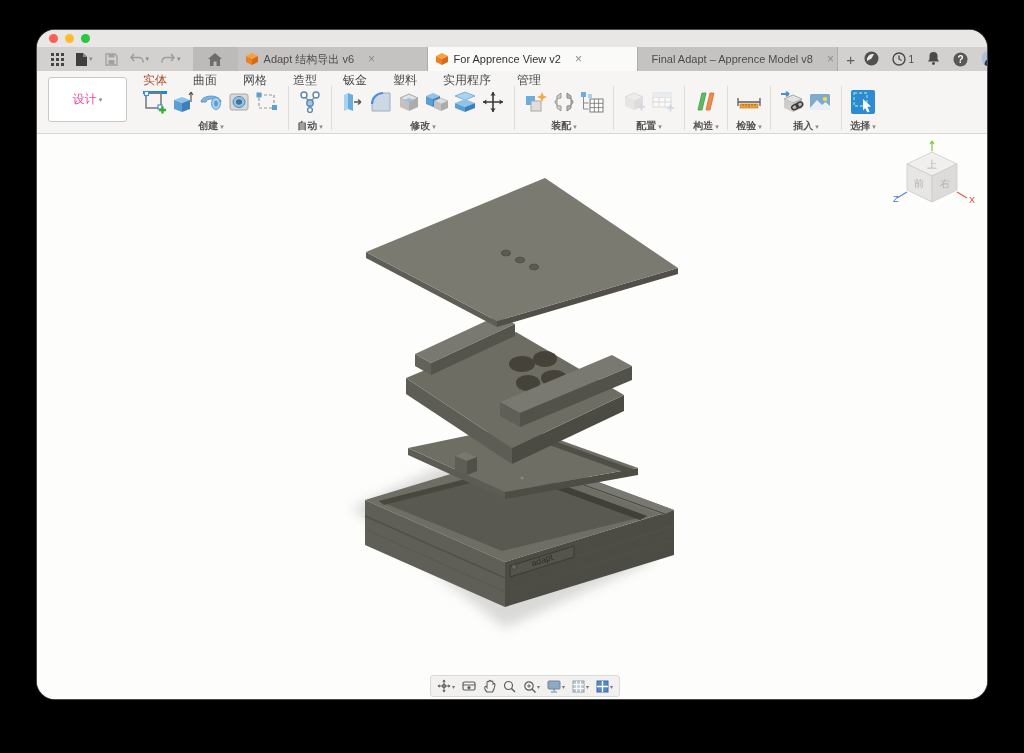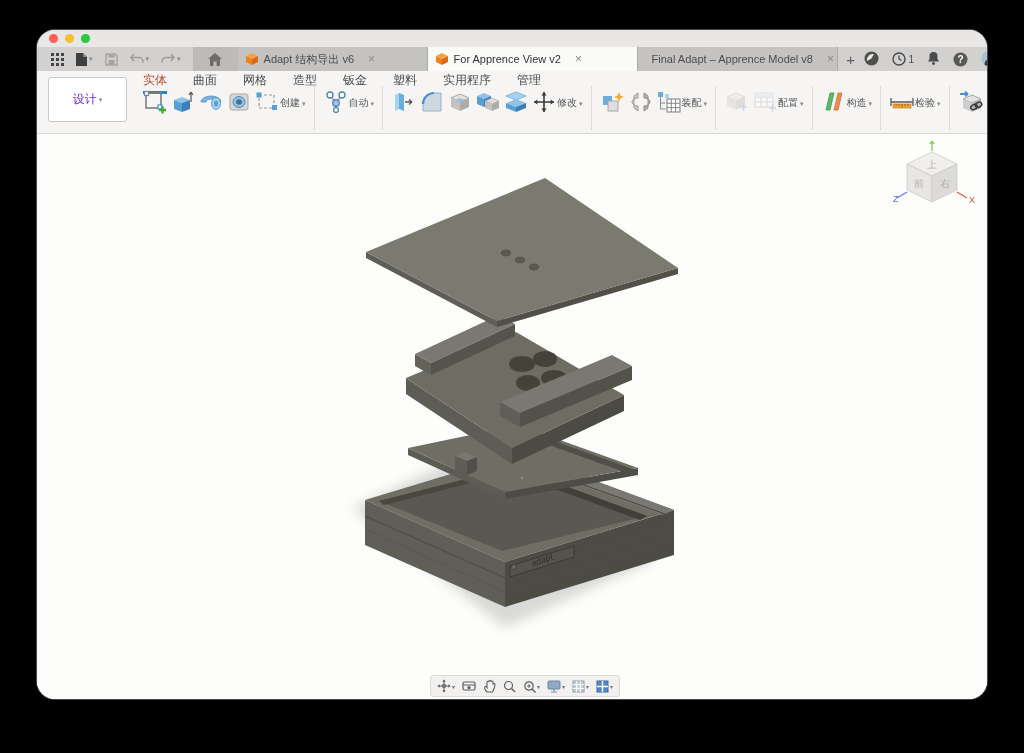--- a/index.html
+++ b/index.html
@@ -24,26 +24,26 @@
   .doc-tab.active{background:#fafaf9;color:#333;}
   .tab1{width:173px;} .tab2{width:193px;} .tab3{width:183px;text-align:center;}
   .newtab{width:26px;display:flex;align-items:center;justify-content:center;
           color:#5c5c5c;font-size:15px;flex:none;}
   .rtools{margin-left:auto;display:flex;align-items:center;gap:13px;padding-right:12px;}
   .jobwrap{display:flex;align-items:center;gap:3px;color:#4a4a4a;font-size:10px;}
   
   .ribbon{height:62px;background:#f6f5f4;border-bottom:1px solid #d8d7d6;position:relative;flex:none;}
   .design-btn{position:absolute;left:11px;top:6px;width:77px;height:43px;background:#fff;
               border:1px solid #c9c8c7;border-radius:3px;display:flex;align-items:center;
-              justify-content:center;font-size:12px;color:#6d28d9;}
+              justify-content:center;font-size:12px;color:#ec4899;}
   .rtabs{position:absolute;left:106px;top:1px;display:flex;gap:26px;font-size:12px;color:#4c4c4c;}
   .rtab{padding-bottom:2px;border-bottom:3px solid transparent;}
   .rtab.active{color:#b3492f;border-bottom-color:#1a87d7;}
   .rtools-row{position:absolute;left:100px;top:15px;display:flex;align-items:flex-start;}
-  .rgroup{display:flex;flex-direction:row;align-items:center;padding:0 5px;}
+  .rgroup{display:flex;flex-direction:column;align-items:center;padding:0 5px;font-weight:bold;}
   .ricons{display:flex;align-items:center;gap:2px;height:32px;}
   .ricon{width:26px;height:28px;display:flex;align-items:center;justify-content:center;}
   .rlabel{font-size:10px;color:#555;margin-top:1px;white-space:nowrap;}
   .rsep{width:1px;height:44px;background:#dddcdb;margin:0 3px;align-self:flex-start;}
   
   .viewport{position:relative;flex:1;background:#fdfdfc;overflow:hidden;}
   .scene{position:absolute;left:0;top:0;}
   .cubewrap{position:absolute;right:0;top:2px;width:100px;height:82px;}
   .navbar{position:absolute;left:393px;top:541px;height:20px;background:#f2f1f0;
           border:1px solid #dbdad9;border-radius:3px;display:flex;align-items:center;

